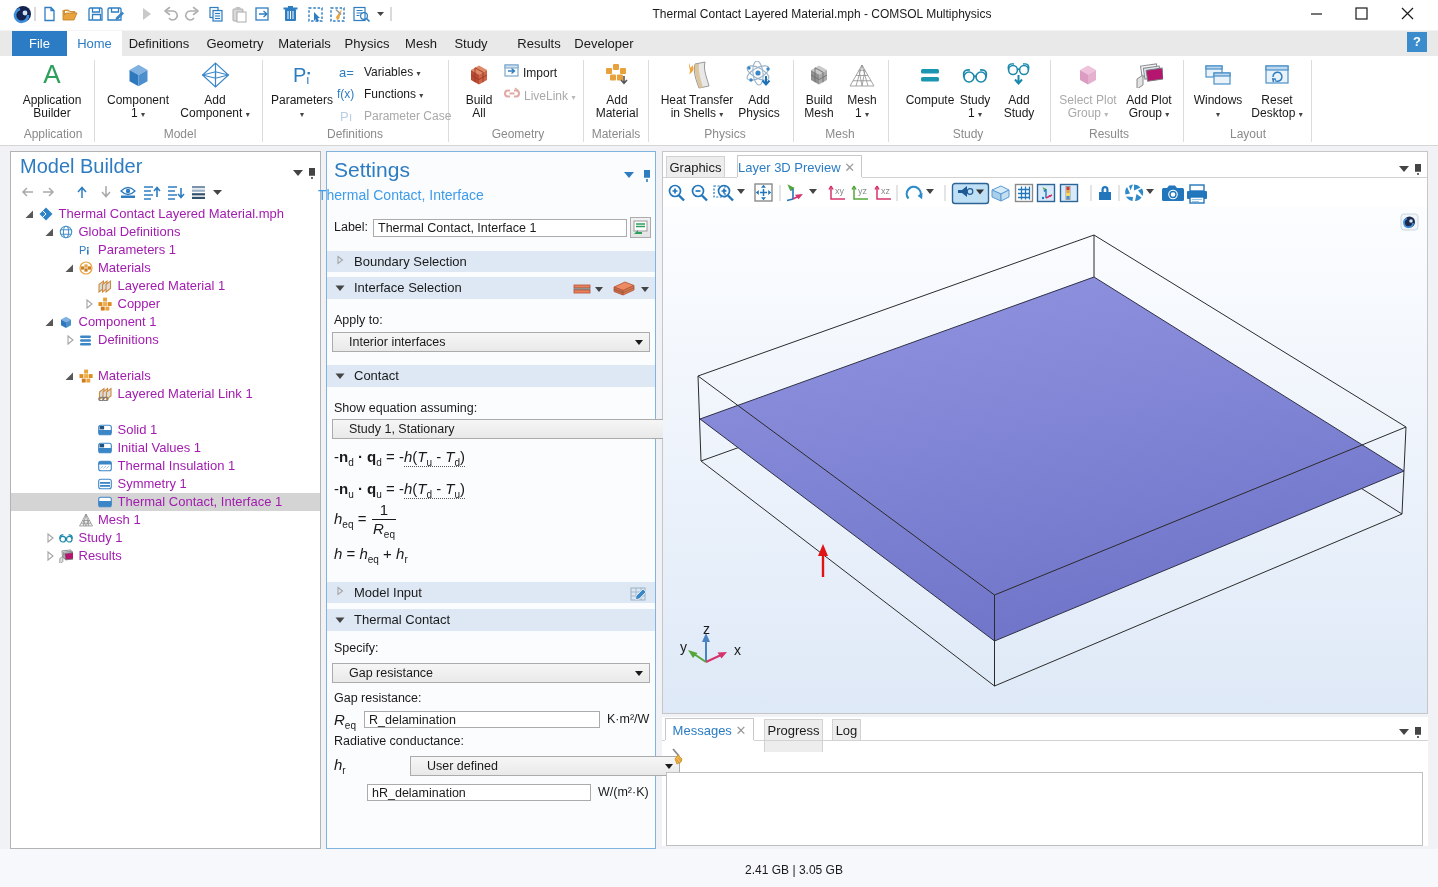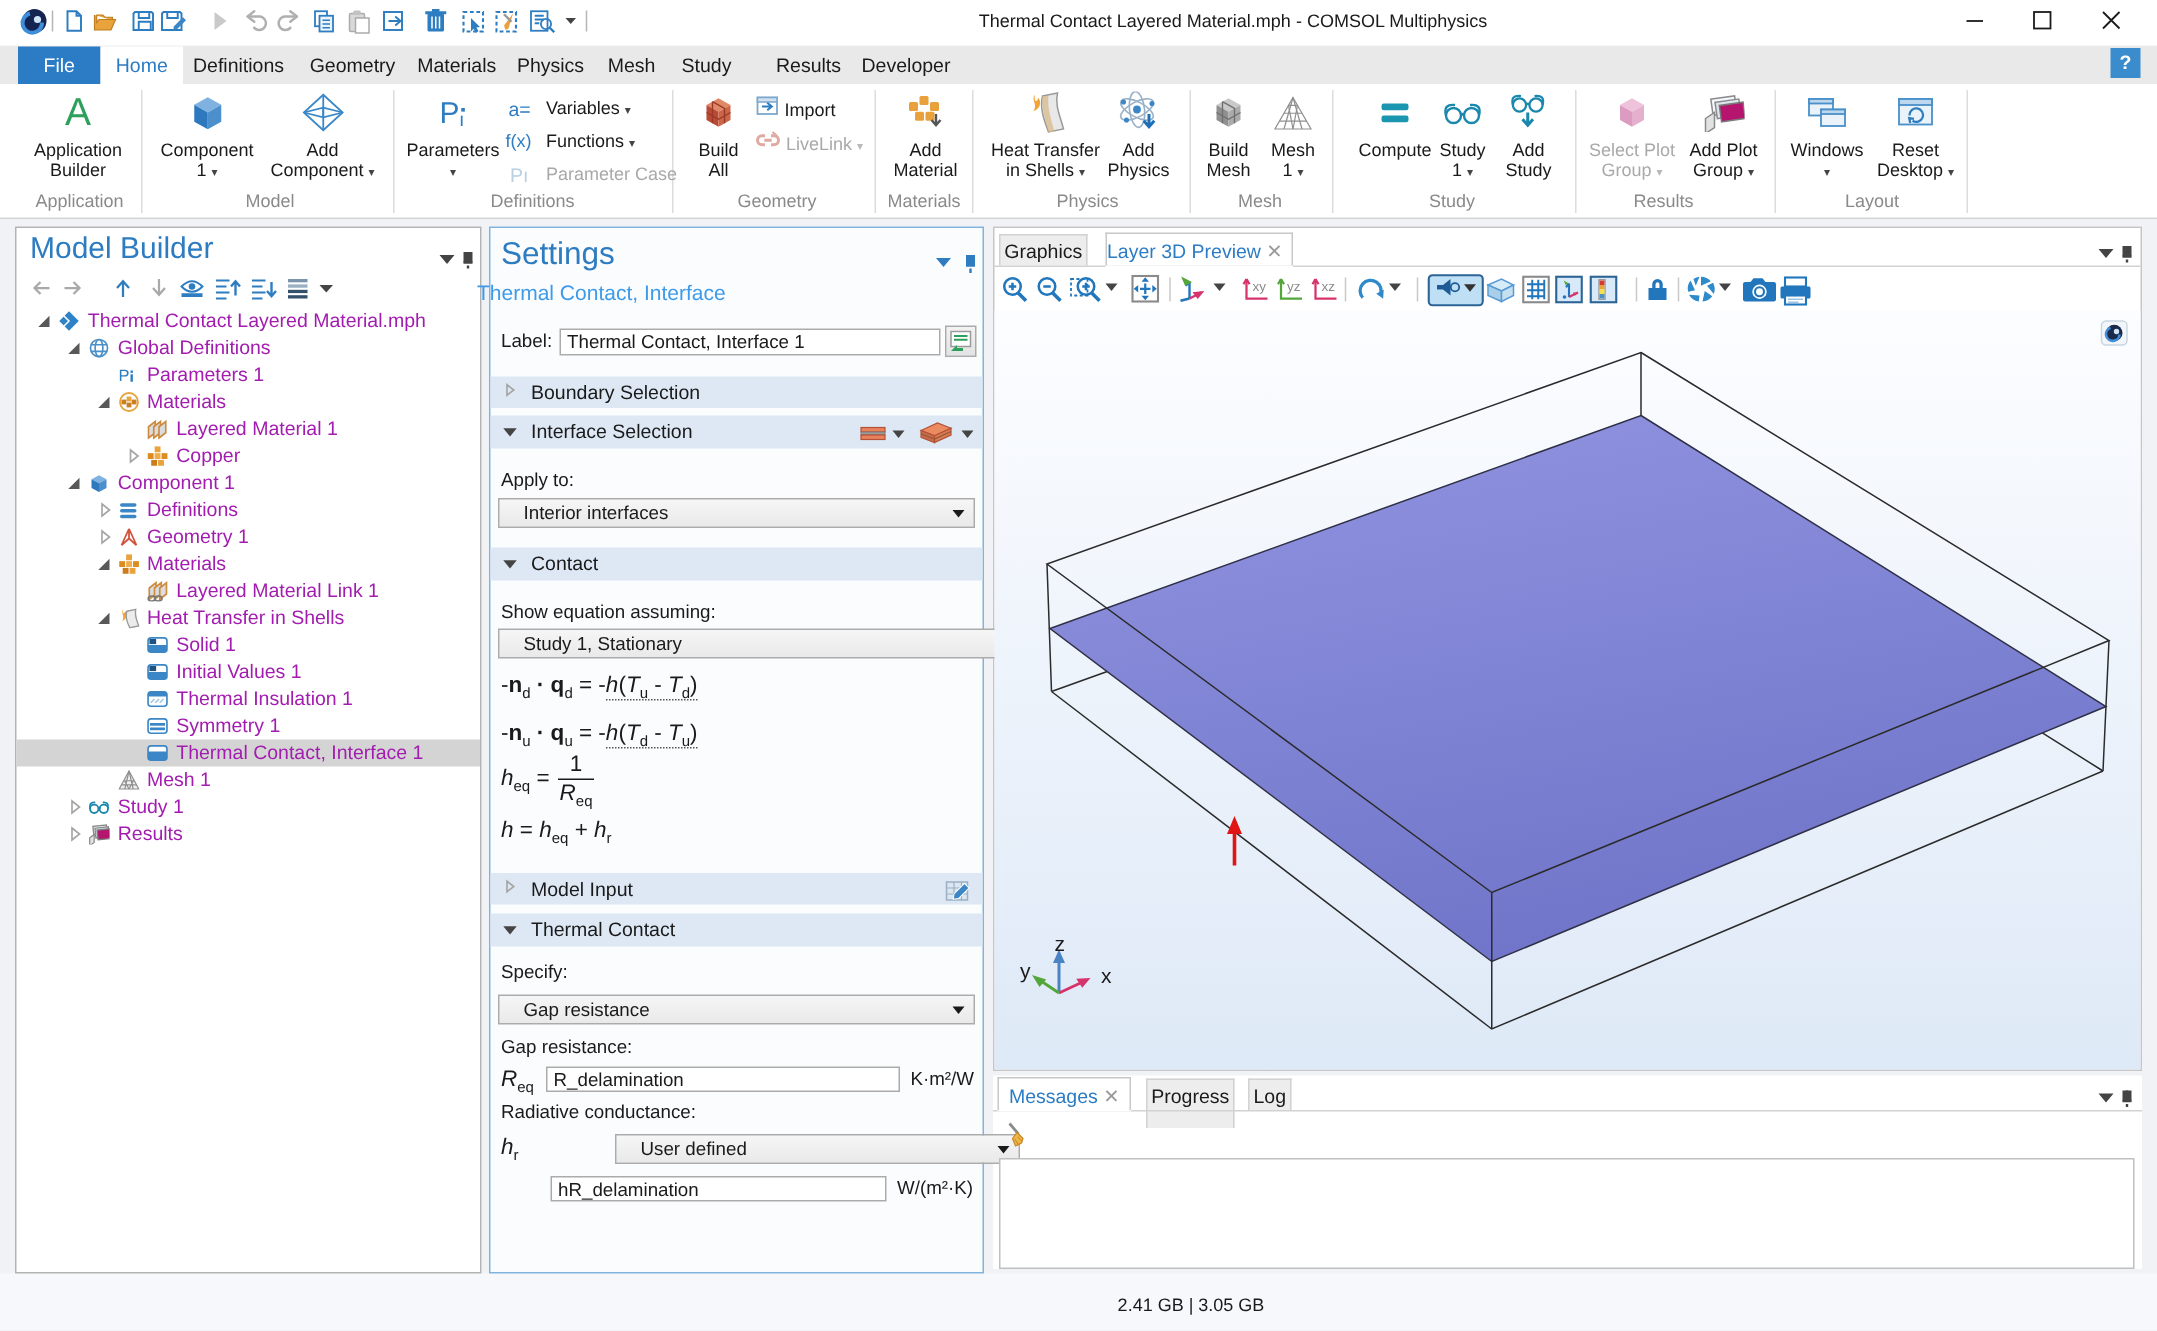--- a/index.html
+++ b/index.html
@@ -501,31 +501,20 @@
       </svg>
       <svg class="tic" style="left:67.5px;" width="14" height="14" viewBox="0 0 14 14">
         <g fill="#3b86c6">
           <rect x="1" y="2.5" width="11" height="2.4" rx="1.2"></rect>
           <rect x="1" y="6.3" width="11" height="2.4" rx="1.2"></rect>
           <rect x="1" y="10.1" width="11" height="2.4" rx="1.2"></rect>
         </g>
       </svg>
       <span style="position:absolute;left:87.0px;top:0;">Definitions</span>
     </div>
-<div class="treerow" style="top:144px;left:0;width:309px;">
-      <svg class="tic" style="left:51.5px;" width="14" height="14" viewBox="0 0 14 14">
-        <polygon points="5,3 10,7 5,11" fill="none" stroke="#a5a5a5" stroke-width="1.1"></polygon>
-      </svg>
-      <svg class="tic" style="left:67.5px;" width="14" height="14" viewBox="0 0 14 14">
-        <g fill="none" stroke="#d2543f" stroke-width="1.2">
-          <path d="M7 1.5 L2 12.5 M7 1.5 L12 12.5 M7 1.5 L7 8 M2 12.5 L7 8 L12 12.5"></path>
-        </g>
-      </svg>
-      <span style="position:absolute;left:87.0px;top:0;">Geometry 1</span>
-    </div>
 <div class="treerow" style="top:162px;left:0;width:309px;">
       <svg class="tic" style="left:50.5px;" width="14" height="14" viewBox="0 0 14 14">
         <polygon points="11,3.5 11,11 3.5,11" fill="#585858"></polygon>
       </svg>
       <svg class="tic" style="left:67.5px;" width="14" height="14" viewBox="0 0 14 14">
         <g fill="#e8a33d">
           <rect x="5.1" y="0.6" width="3.9" height="3.9"></rect>
           <rect x="0.5" y="5.1" width="3.9" height="3.9" fill="#dd8c20"></rect>
           <rect x="5.1" y="5.1" width="3.9" height="3.9" fill="#efae4a"></rect>
           <rect x="9.7" y="5.1" width="3.9" height="3.9" fill="#dd8c20"></rect>
@@ -541,30 +530,20 @@
           <polygon points="1.5,5 6,1.5 6,9 1.5,12.5"></polygon>
           <polygon points="5,5 9.5,1.5 9.5,9 5,12.5"></polygon>
           <polygon points="8.5,5 13,1.5 13,9 8.5,12.5"></polygon>
         </g>
         <g fill="none" stroke="#7a7a7a" stroke-width="1.1">
           <ellipse cx="3.2" cy="12" rx="2.4" ry="1.7"></ellipse>
           <ellipse cx="7.6" cy="12" rx="2.4" ry="1.7"></ellipse>
         </g>
       </svg>
       <span style="position:absolute;left:106.5px;top:0;">Layered Material Link 1</span>
-    </div>
-<div class="treerow" style="top:198px;left:0;width:309px;">
-      <svg class="tic" style="left:50.5px;" width="14" height="14" viewBox="0 0 14 14">
-        <polygon points="11,3.5 11,11 3.5,11" fill="#585858"></polygon>
-      </svg>
-      <svg class="tic" style="left:67.5px;" width="14" height="14" viewBox="0 0 14 14">
-        <path d="M3.2 1 c-2 3 1.5 4.5 -0.8 8 c2.8 -0.7 4 -4.5 2 -6.8 c0 2 -2 2.8 -1.2 -1.2z" fill="#f2a43b"></path>
-        <path d="M6.5 2.5 l6 -1.2 c-1 4.5 1 8 2 11 l-6 1.2 c-2 -4 -3 -7.5 -2 -11z" fill="#ececec" stroke="#9a9a9a" stroke-width="0.9" transform="translate(-1,0)"></path>
-      </svg>
-      <span style="position:absolute;left:87.0px;top:0;">Heat Transfer in Shells</span>
     </div>
 <div class="treerow" style="top:216px;left:0;width:309px;">
       <svg class="tic" style="left:87px;" width="14" height="14" viewBox="0 0 14 14">
         <rect x="0.7" y="2.2" width="12.6" height="9.6" rx="2" fill="#fff" stroke="#3b86c6" stroke-width="1.1"></rect>
         <path d="M0.7 7 h12.6 v2.8 a2 2 0 0 1 -2 2 h-8.6 a2 2 0 0 1 -2 -2 z" fill="#3b86c6"></path>
         <rect x="1.6" y="3" width="4.5" height="3.4" fill="#21527f"></rect>
       </svg>
       <span style="position:absolute;left:106.5px;top:0;">Solid 1</span>
     </div>
 <div class="treerow" style="top:234px;left:0;width:309px;">

